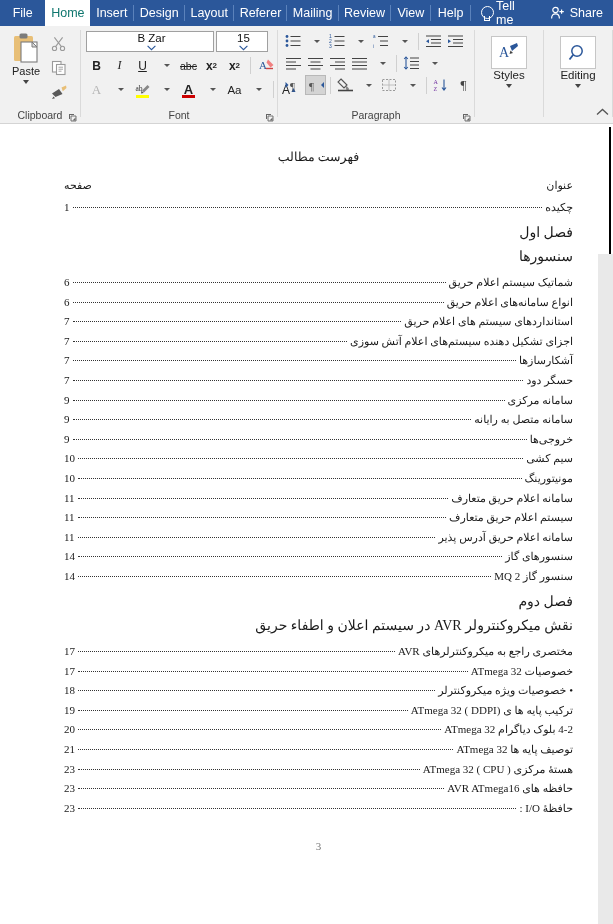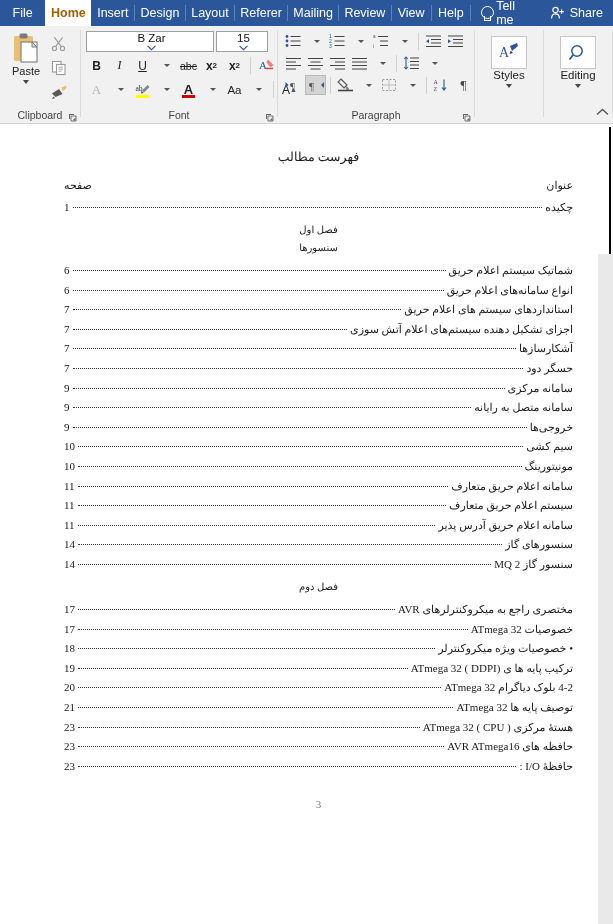--- a/index.html
+++ b/index.html
@@ -13,21 +13,21 @@
   .titlebar {
     height: 26px; background: #2b579a; display: flex; align-items: stretch;
     position: relative;
   }
   .tab {
     display: flex; align-items: center; justify-content: center;
     color: #fff; font-size: 12.5px; padding: 0 8px; position: relative;
     white-space: nowrap; overflow: hidden;
   }
   .tab.file { padding: 0 14px; }
-  .tab.active { background: #fff; color: #a16207; font-weight: bold; }
+  .tab.active { background: #fff; color: #0f766e; }
   .tab-sep {
     width: 1px; background: #5b82bb; margin: 5px 0; flex: 0 0 1px;
   }
   .tab-spacer { flex: 1 1 auto; }
   .tellme { display: flex; align-items: center; gap: 6px; color:#fff; font-size:12.5px; padding:0 10px;}
   .share { display: flex; align-items: center; gap: 5px; color:#fff; font-size:12.5px; padding:0 10px;}
   .bulb { width: 11px; height: 15px; position: relative; display:inline-block;}
   .bulb::before {
     content:""; position:absolute; top:0; left:0; width:11px; height:11px;
     border:1.4px solid #fff; border-radius:50%;
@@ -139,21 +139,21 @@
     font-family:"Liberation Serif", serif; font-size:11px; color:#1a1a1a;
     margin-bottom: 7.5px; line-height:1.1;
   }
   .toc-title { white-space:nowrap; flex: 0 0 auto; }
   .toc-dots {
     flex: 1 1 auto; min-width:10px; overflow:hidden; margin:0 3px;
     border-bottom: 1px dotted #333; position:relative; top:-3px; height:6px;
   }
   .toc-page { flex:0 0 auto; white-space:nowrap; direction:ltr; }
   .chapter {
-    text-align:center; font-family:"Liberation Serif", serif; font-size:10px;
+    text-align:right; font-family:"Liberation Serif", serif; font-size:14px;
     color:#1a1a1a; direction:rtl; margin: 11px 0 11px 0;
   }
   .footer-num {
     text-align:center; font-family:"Liberation Serif", serif;
     font-size:11px; color:#777; margin-top: 26px;
   }
 
   
   .scrollbar {
     position:absolute; top:127px; right:0; width:15px; bottom:0;
@@ -656,20 +656,21 @@
             <span class="toc-title">سنسورهای گاز</span>
             <span class="toc-dots"></span>
             <span class="toc-page">14</span>
           </div>
           <div class="toc-entry">
             <span class="toc-title">سنسور گاز MQ 2</span>
             <span class="toc-dots"></span>
             <span class="toc-page">14</span>
           </div>
           <div class="chapter">فصل دوم</div>
+          <div class="chapter" style="margin-top: -4px;">نقش میکروکنترولر AVR در سیستم اعلان و اطفاء حریق</div>
           <div class="toc-entry">
             <span class="toc-title">مختصری راجع به میکروکنترلرهای AVR</span>
             <span class="toc-dots"></span>
             <span class="toc-page">17</span>
           </div>
           <div class="toc-entry">
             <span class="toc-title">خصوصیات ATmega 32</span>
             <span class="toc-dots"></span>
             <span class="toc-page">17</span>
           </div>

